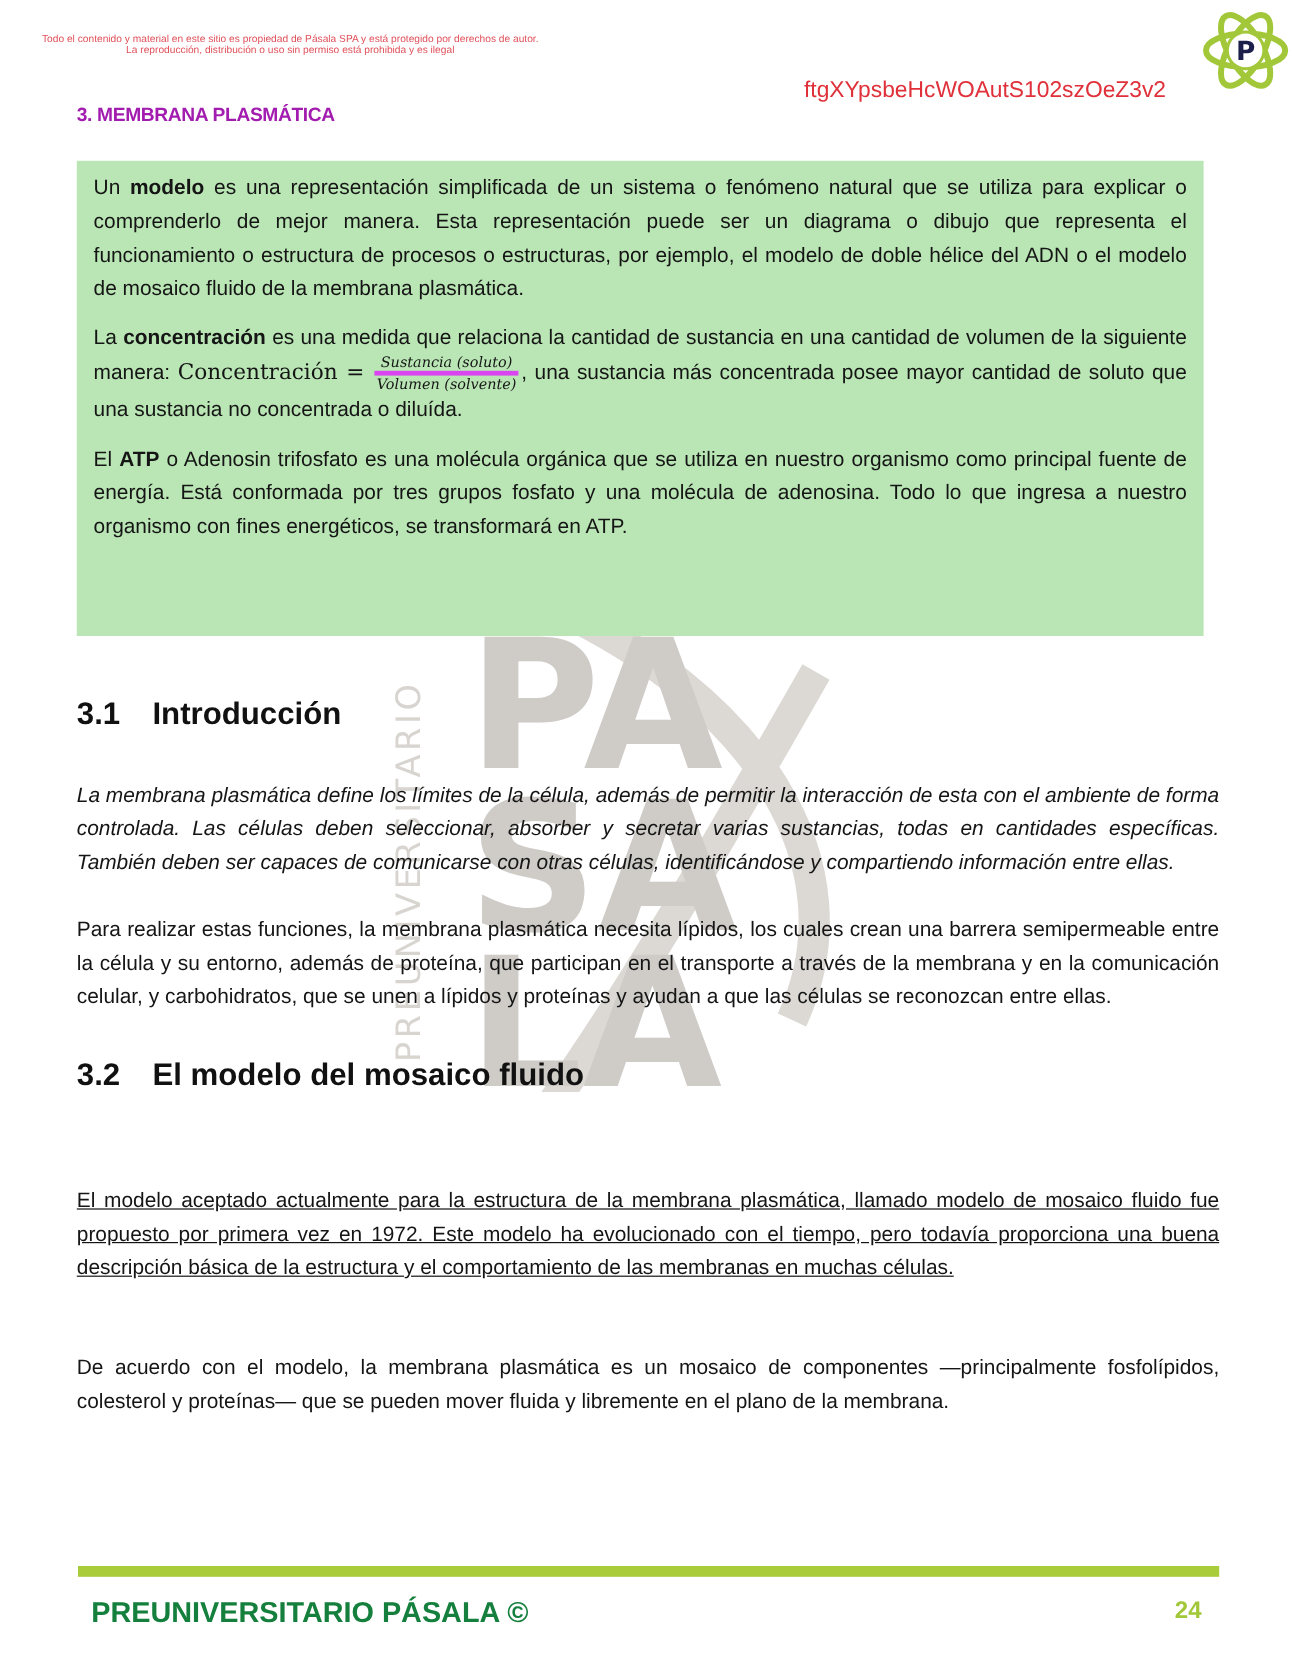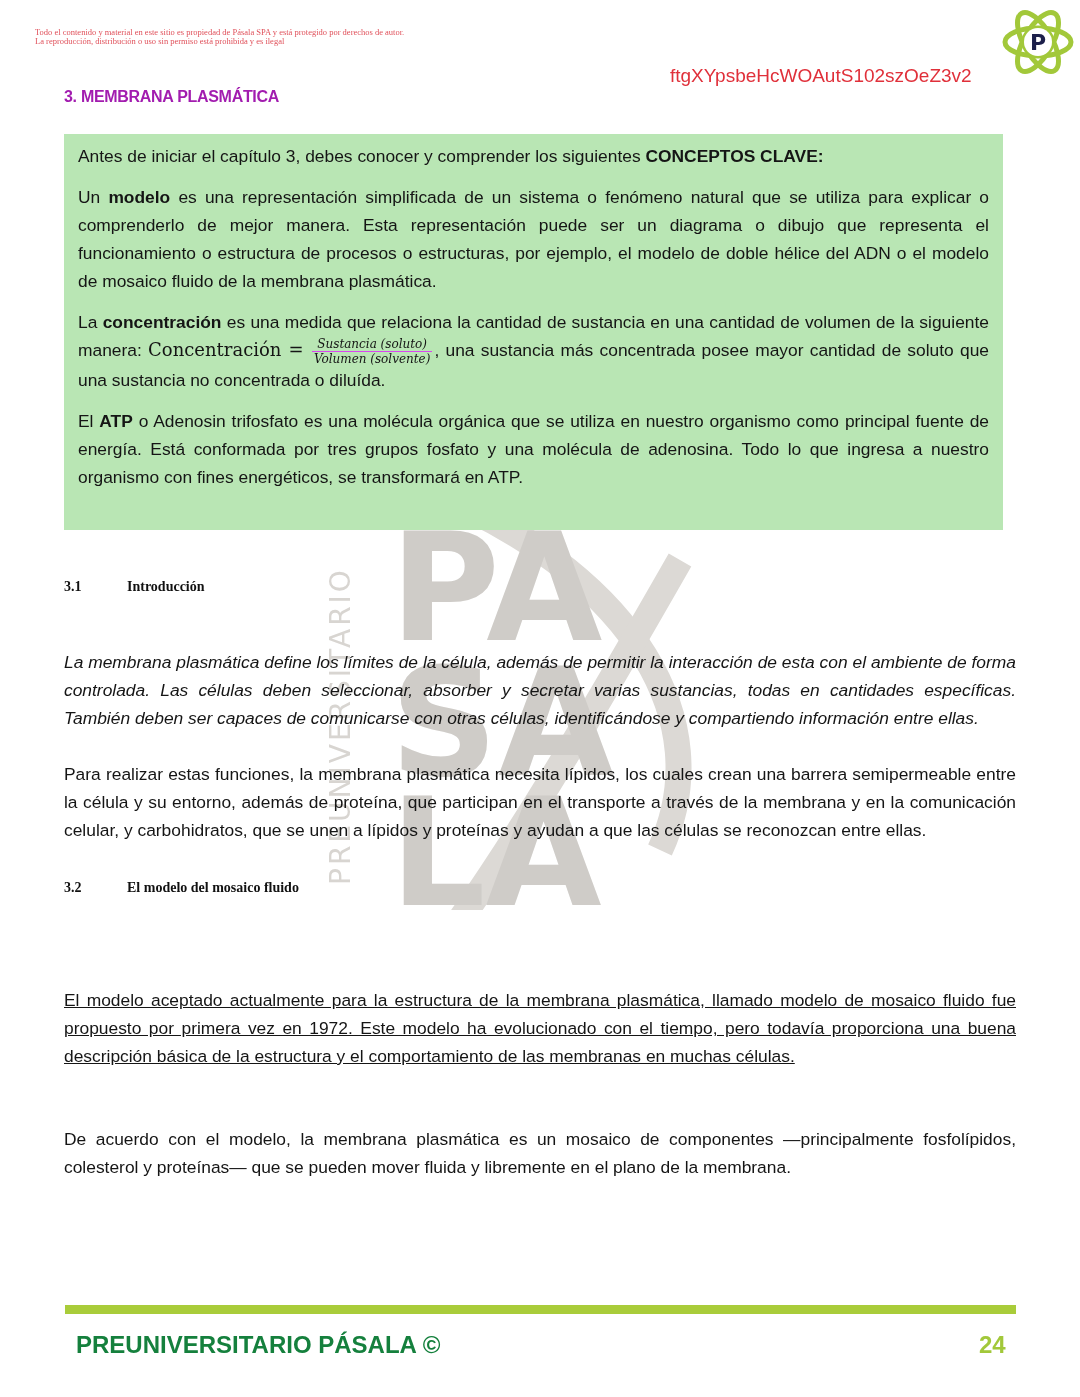--- a/index.html
+++ b/index.html
@@ -2,21 +2,21 @@
 <html><head>
 <meta charset="utf-8">
 <style>
   html, body { margin: 0; padding: 0; }
   body {
     width: 1080px; height: 1397px; position: relative; overflow: hidden;
     background: #ffffff; font-family: "Liberation Sans", sans-serif; color: #1a1a1a;
   }
   .copyright {
     position: absolute; left: 35px; top: 28px; font-size: 8.5px; line-height: 9px;
-    color: #e0505a; font-family: Liberation Serif, serif;
+    color: #e0505a; font-family: Liberation Sans, sans-serif; text-align: center;
   }
   .doc-id {
     position: absolute; left: 670px; top: 34px; font-size: 19px; color: #e0303a;
     font-family: "Liberation Sans", sans-serif; letter-spacing: 0px; margin-top: 31px;
   }
   .logo {
     position: absolute; left: 1000px; top: 4px; width: 76px; height: 76px;
   }
   .watermark {
     position: absolute; left: 300px; top: 520px; width: 420px; height: 390px;
@@ -36,42 +36,42 @@
     position: absolute; left: 64px; top: 134px; width: 939px; height: 396px;
     background: #b9e6b4; box-sizing: border-box; padding: 8px 14px 0 14px;
   }
   .key-box p {
     margin: 0; font-size: 17.4px; line-height: 28px; text-align: justify;
     font-family: "Liberation Sans", sans-serif; color: #151515;
   }
   .key-box p.intro { margin-bottom: 13px; }
   .key-box p.para { margin-bottom: 13px; }
   .frac { display: inline-block; vertical-align: middle; text-align: center; font-family: "DejaVu Serif", serif; font-style: italic; font-size: 12px; line-height: 14px; margin: 0 2px; }
-  .frac .num { display: block; border-bottom: 1px solid #d946ef; padding: 0 2px; }
+  .frac .num { display: block; border-bottom: 4px solid #d946ef; padding: 0 2px; }
   .frac .den { display: block; padding: 0 2px; }
   .math { font-family: "DejaVu Serif", serif; font-size: 18px; }
   h2.section {
-    position: absolute; left: 64px; margin: 0; font-size: 14px; font-weight: bold; color: #111;
-    font-family: Liberation Serif, serif;
+    position: absolute; left: 64px; margin: 0; font-size: 26px; font-weight: bold; color: #111;
+    font-family: Liberation Sans, sans-serif;
   }
   h2.section .num { display: inline-block; width: 63px; }
   .body-text {
     position: absolute; left: 64px; width: 952px; margin: 0;
     font-size: 17.4px; line-height: 28px; text-align: justify; color: #151515;
     font-family: "Liberation Sans", sans-serif;
   }
   .footer-bar {
     position: absolute; left: 65px; top: 1305px; width: 951px; height: 9px; background: #a9cc3a;
   }
   .footer-left {
     position: absolute; left: 76px; top: 1331px; font-size: 24px; font-weight: bold; color: #15803d;
     font-family: "Liberation Sans", sans-serif;
   }
   .footer-right {
-    position: absolute; left: 979px; top: 1331px; font-size: 24px; font-weight: bold; color: #a2c83a;
+    position: absolute; left: 979px; top: 1331px; font-size: 20px; font-weight: bold; color: #a2c83a;
     font-family: "Liberation Sans", sans-serif;
   }
 </style>
 </head>
 <body>
 
 <div class="copyright">
   <div>Todo el contenido y material en este sitio es propiedad de Pásala SPA y está protegido por derechos de autor.</div>
   <div>La reproducción, distribución o uso sin permiso está prohibida y es ilegal</div>
 </div>
@@ -99,23 +99,20 @@
   </g>
 </svg>
 <svg class="wm-vertical" viewBox="0 0 40 350">
   <text x="0" y="0" transform="translate(30 345) rotate(-90)" fill="#d8d5d1" font-family="DejaVu Sans, sans-serif" font-size="28" letter-spacing="3">PREUNIVERSITARIO</text>
 </svg>
 
 <div class="content">
   <h1 class="chapter">3. MEMBRANA PLASMÁTICA</h1>
 
   <div class="key-box">
-    <p class="intro">
-      <span>Antes de iniciar el capítulo 3, debes conocer y comprender los siguientes </span><b>CONCEPTOS CLAVE:</b>
-    </p>
     <p class="para">
       <span>Un </span><b>modelo</b><span> es una representación simplificada de un sistema o fenómeno natural que se utiliza para explicar o comprenderlo de mejor manera. Esta representación puede ser un diagrama o dibujo que representa el funcionamiento o estructura de procesos o estructuras, por ejemplo, el modelo de doble hélice del ADN o el modelo de mosaico fluido de la membrana plasmática.</span>
     </p>
     <p class="para">
       <span>La </span><b>concentración</b><span> es una medida que relaciona la cantidad de sustancia en una cantidad de volumen de la siguiente manera: </span><span class="math">Concentración =</span>
       <span class="frac"><span class="num">Sustancia (soluto)</span><span class="den">Volumen (solvente)</span></span><span>, una sustancia más concentrada posee mayor cantidad de soluto que una sustancia no concentrada o diluída.</span>
     </p>
     <p class="para">
       <span>El </span><b>ATP</b><span> o Adenosin trifosfato es una molécula orgánica que se utiliza en nuestro organismo como principal fuente de energía. Está conformada por tres grupos fosfato y una molécula de adenosina. Todo lo que ingresa a nuestro organismo con fines energéticos, se transformará en ATP.</span>
     </p>

